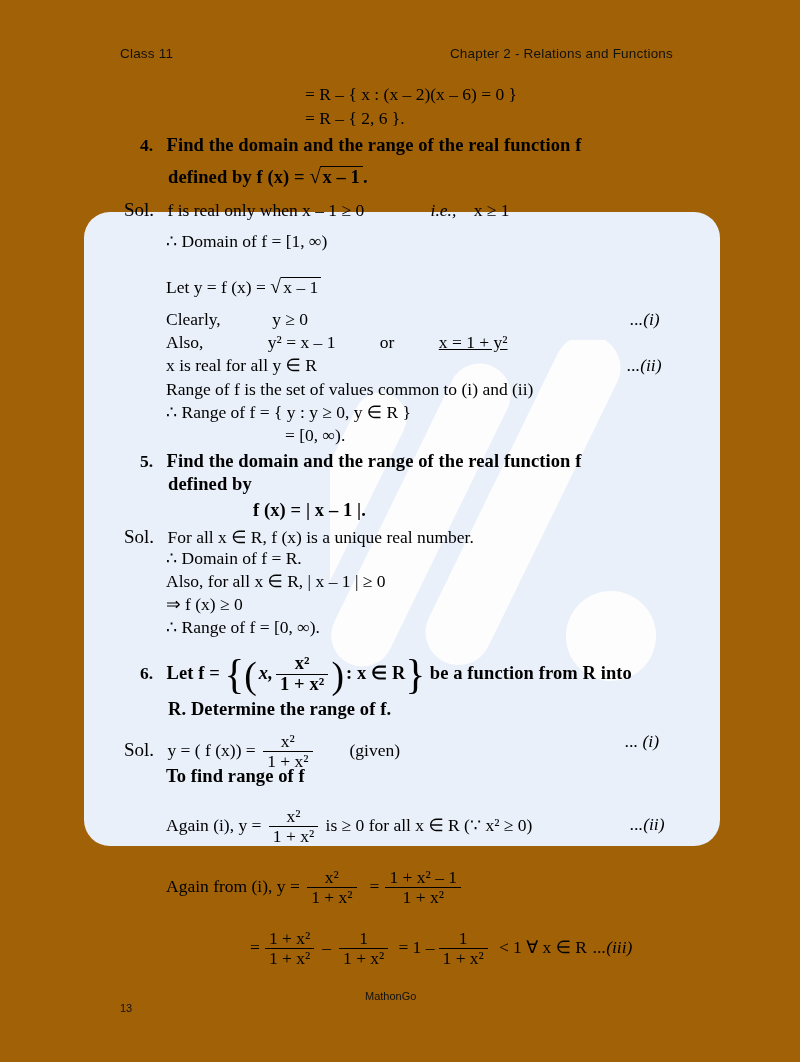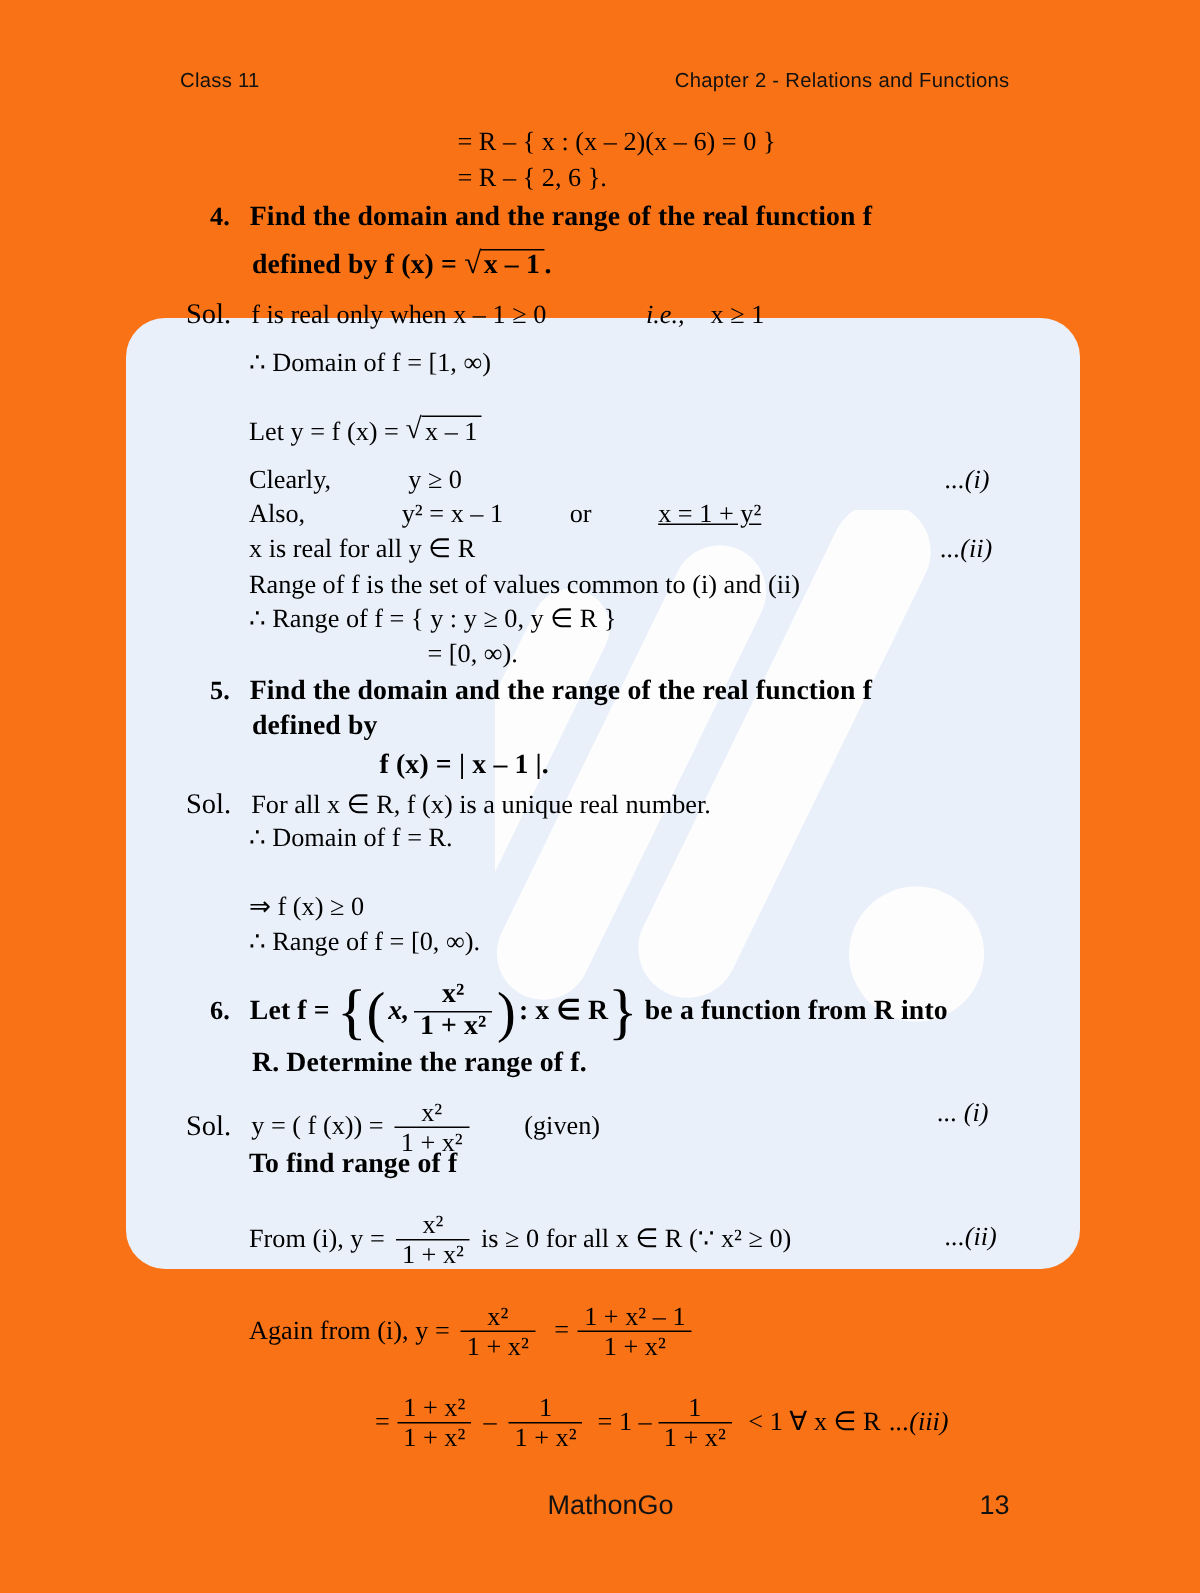--- a/index.html
+++ b/index.html
@@ -4,21 +4,21 @@
 <style>
   html, body {
     margin: 0;
     padding: 0;
     background: #ffffff;
   }
   .page {
     position: relative;
     width: 800px;
     height: 1062px;
-    background: #f97316;
+    background: #a16207;
     overflow: hidden;
     font-family: "Liberation Serif", serif;
     color: #000000;
   }
 
   
   .running-head {
     position: absolute;
     top: 46px;
     left: 120px;
@@ -31,22 +31,23 @@
     letter-spacing: .2px;
   }
   .running-foot {
     position: absolute;
     bottom: 48px;
     left: 120px;
     right: 127px;
     display: flex;
     justify-content: space-between;
     font-family: "Liberation Sans", sans-serif;
-    font-size: 18px;
+    font-size: 11px;
     color: #111111;
+    flex-direction: column;
   }
   .running-foot .foot-brand { margin-left: 245px; }
   .running-foot .foot-page { font-weight: 400; }
 
   
   .watermark {
     position: absolute;
     left: 330px;
     top: 340px;
     width: 400px;
@@ -211,38 +212,39 @@
       <span class="qtext" style="margin-left:9px;">Find the domain and the range of the real function f</span>
     </div>
     <div class="line qtext" style="left:168px; top:475px;">defined by</div>
     <div class="line qtext" style="left:253px; top:501px;">f (x) = | x – 1 |.</div>
 
     <div class="line" style="left:124px; top:527px;">
       <span class="sol-label">Sol.</span>
       <span style="margin-left:9px;">For all x ∈ R, f (x) is a unique real number.</span>
     </div>
     <div class="line" style="left:166px; top:550px;">∴  Domain of f = R.</div>
+    <div class="line" style="left:166px; top:573px;">Also, for all x ∈ R,  | x – 1 | ≥ 0</div>
     <div class="line" style="left:166px; top:596px;">⇒   f (x) ≥ 0</div>
     <div class="line" style="left:166px; top:619px;">∴   Range of f = [0, ∞).</div>
 
     <div class="line" style="left:140px; top:655px;">
       <span class="qnum">6.</span>
       <span class="qtext" style="margin-left:9px;">Let f = </span><span class="big-brace">{</span><span class="big-paren">(</span><span class="qtext mi" style="margin-left:2px;">x,</span><span class="frac qtext"><span class="num">x²</span><span class="den">1 + x²</span></span><span class="big-paren">)</span><span class="qtext" style="margin-left:2px;">: x ∈ R</span><span class="big-brace">}</span><span class="qtext"> be a function from R into</span>
     </div>
     <div class="line qtext" style="left:168px; top:700px;">R. Determine the range of f.</div>
 
     <div class="line" style="left:124px; top:733px;">
       <span class="sol-label">Sol.</span>
       <span style="margin-left:9px;">y = ( f (x)) =  </span><span class="frac"><span class="num">x²</span><span class="den">1 + x²</span></span><span style="margin-left:34px;">(given)</span>
     </div>
     <div class="line tag" style="left:625px; top:733px;">... (i)</div>
     <div class="line qtext" style="left:166px; top:767px;">To find range of f</div>
 
     <div class="line" style="left:166px; top:808px;">
-      <span>From (i), y = </span><span class="frac"><span class="num">x²</span><span class="den">1 + x²</span></span><span> is ≥ 0 for all x ∈ R  (∵ x² ≥ 0)</span>
+      <span>Again (i), y = </span><span class="frac"><span class="num">x²</span><span class="den">1 + x²</span></span><span> is ≥ 0 for all x ∈ R  (∵ x² ≥ 0)</span>
     </div>
     <div class="line tag" style="left:630px; top:816px;">...(ii)</div>
 
     <div class="line" style="left:166px; top:869px;">
       <span>Again from (i), y = </span><span class="frac"><span class="num">x²</span><span class="den">1 + x²</span></span><span style="margin-left:10px;">=</span><span class="frac" style="margin-left:6px;"><span class="num">1 + x² – 1</span><span class="den">1 + x²</span></span>
     </div>
 
     <div class="line" style="left:250px; top:930px;">
       <span>=</span><span class="frac" style="margin-left:5px;"><span class="num">1 + x²</span><span class="den">1 + x²</span></span><span style="margin:0 5px;">–</span><span class="frac"><span class="num">1</span><span class="den">1 + x²</span></span><span style="margin-left:7px;">= 1 –</span><span class="frac" style="margin-left:4px;"><span class="num">1</span><span class="den">1 + x²</span></span><span style="margin-left:8px;">&lt; 1  ∀  x ∈ R</span><span class="tag" style="margin-left:6px;">...(iii)</span>
     </div>

